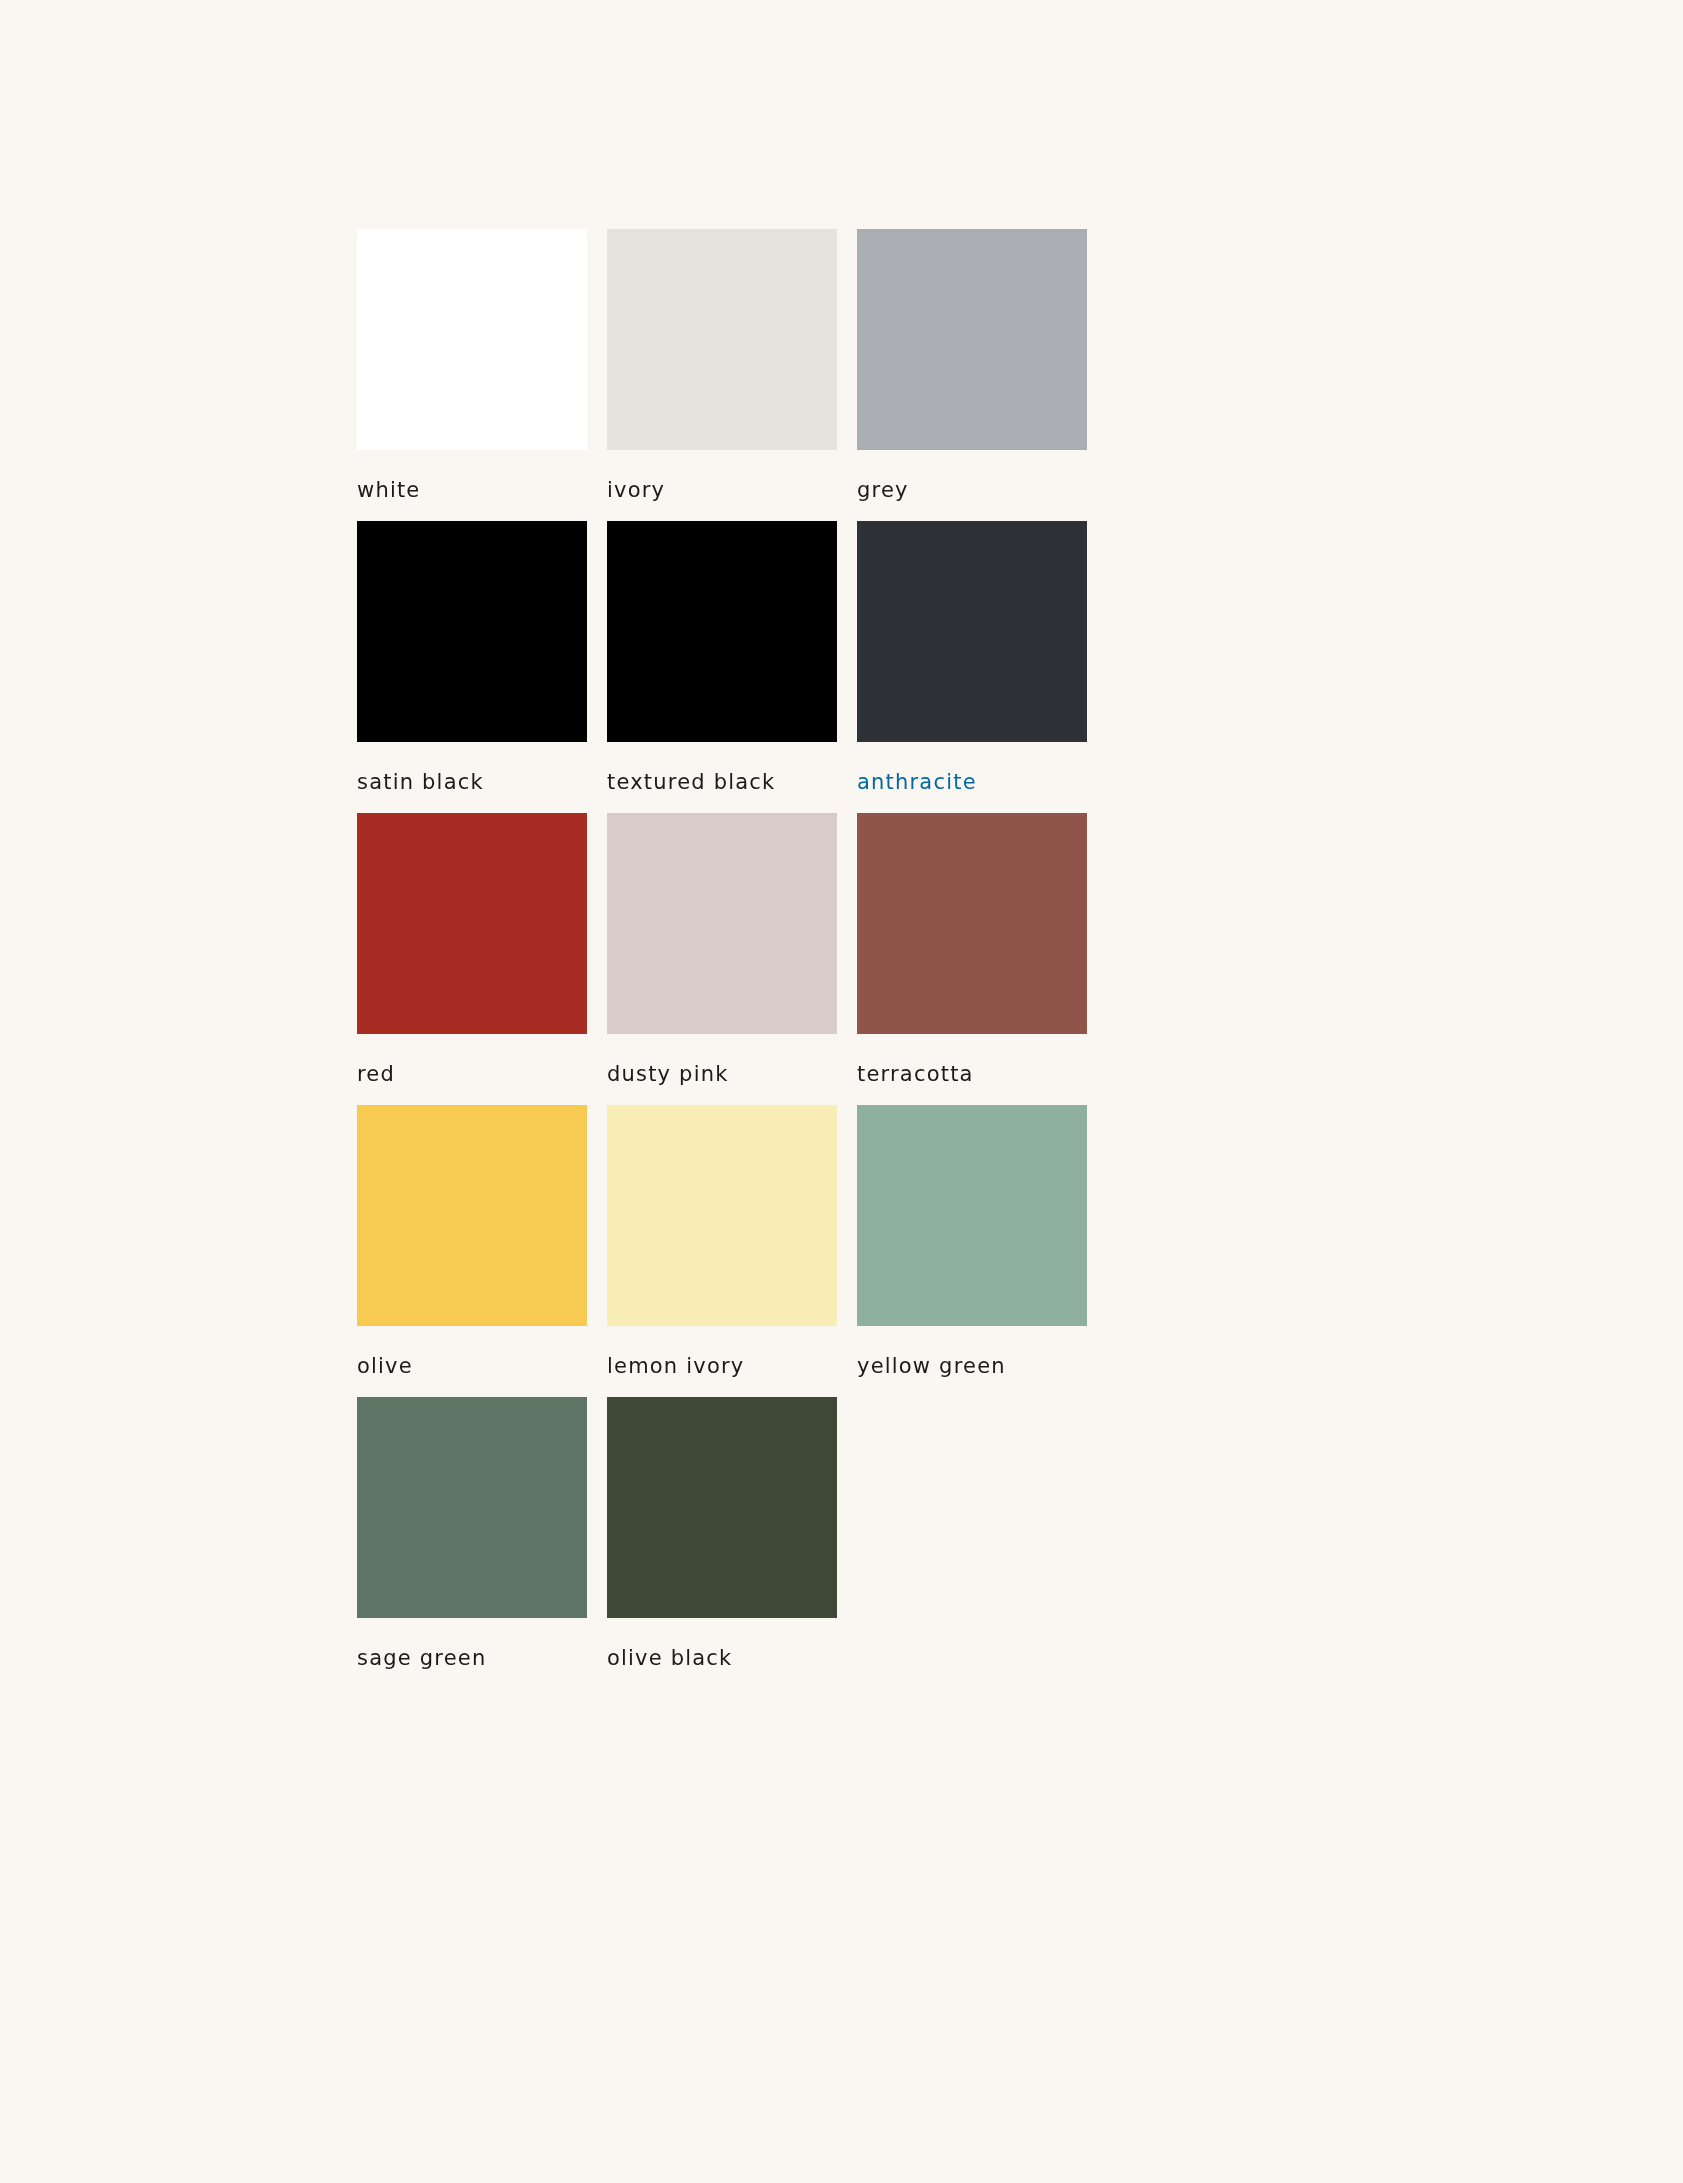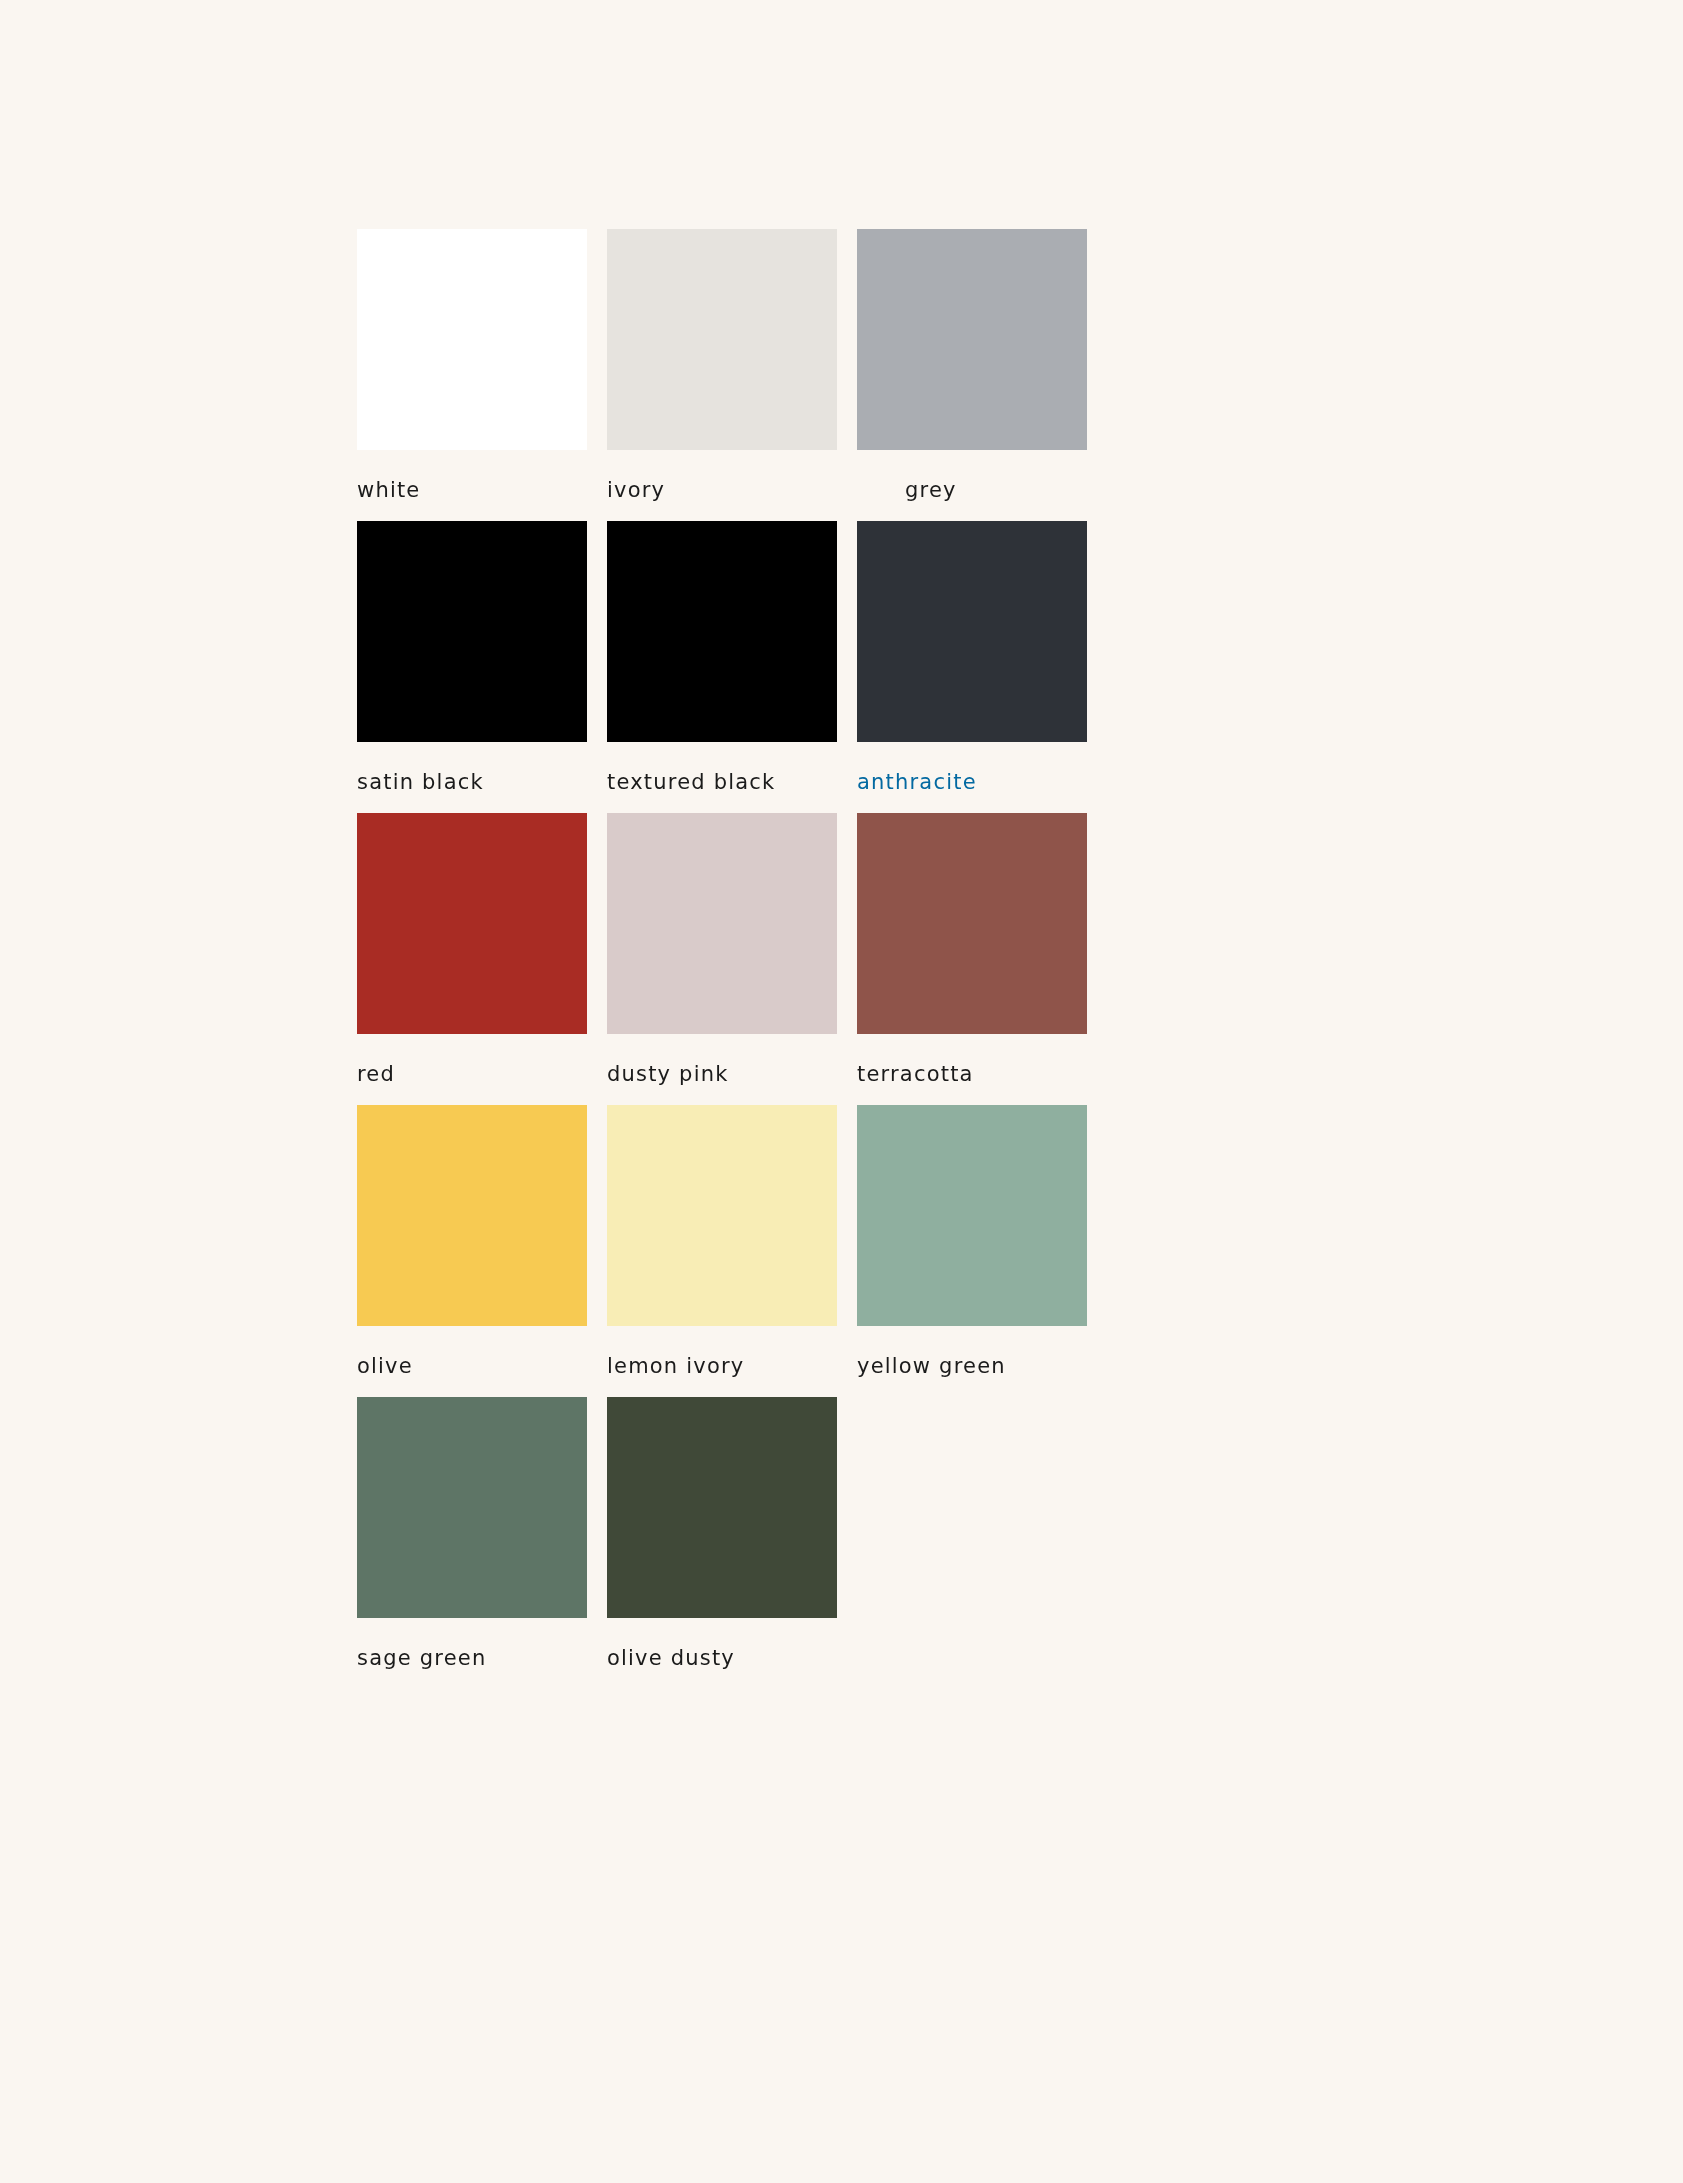--- a/index.html
+++ b/index.html
@@ -70,21 +70,21 @@
       <div class="swatch-cell">
         <div class="swatch-chip" style="background-color: rgb(255, 255, 255);"></div>
         <div class="swatch-label" style="color: rgb(27, 27, 27);">white</div>
       </div>
       <div class="swatch-cell">
         <div class="swatch-chip" style="background-color: rgb(230, 227, 222);"></div>
         <div class="swatch-label" style="color: rgb(27, 27, 27);">ivory</div>
       </div>
       <div class="swatch-cell">
         <div class="swatch-chip" style="background-color: rgb(170, 173, 178);"></div>
-        <div class="swatch-label" style="color: rgb(27, 27, 27); margin-left: 48px;">grey</div>
+        <div class="swatch-label" style="color: rgb(27, 27, 27);">grey</div>
       </div>
       <div class="swatch-cell">
         <div class="swatch-chip" style="background-color: rgb(0, 0, 0);"></div>
         <div class="swatch-label" style="color: rgb(27, 27, 27);">satin black</div>
       </div>
       <div class="swatch-cell">
         <div class="swatch-chip" style="background-color: rgb(0, 0, 0);"></div>
         <div class="swatch-label" style="color: rgb(27, 27, 27);">textured black</div>
       </div>
       <div class="swatch-cell">
@@ -114,17 +114,17 @@
       <div class="swatch-cell">
         <div class="swatch-chip" style="background-color: rgb(143, 175, 159);"></div>
         <div class="swatch-label" style="color: rgb(27, 27, 27);">yellow green</div>
       </div>
       <div class="swatch-cell">
         <div class="swatch-chip" style="background-color: rgb(94, 117, 102);"></div>
         <div class="swatch-label" style="color: rgb(27, 27, 27);">sage green</div>
       </div>
       <div class="swatch-cell">
         <div class="swatch-chip" style="background-color: rgb(64, 73, 56);"></div>
-        <div class="swatch-label" style="color: rgb(27, 27, 27);">olive dusty</div>
+        <div class="swatch-label" style="color: rgb(27, 27, 27);">olive black</div>
       </div>
     </div>
 </div>
 
 
 </body></html>

